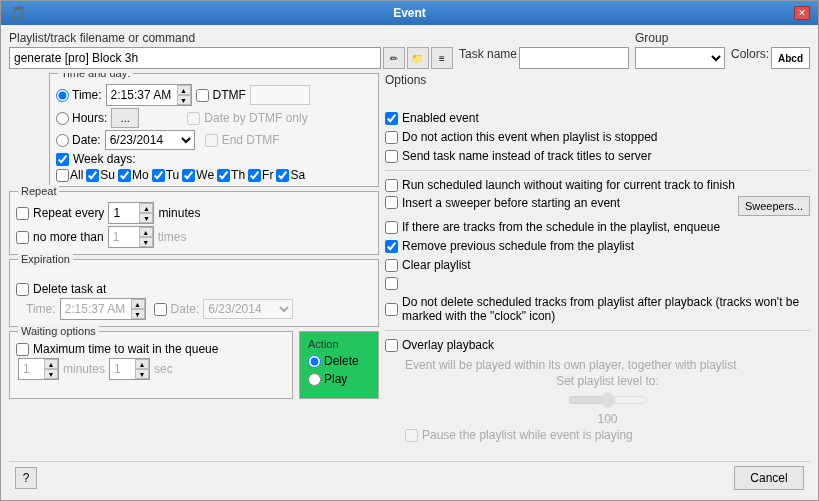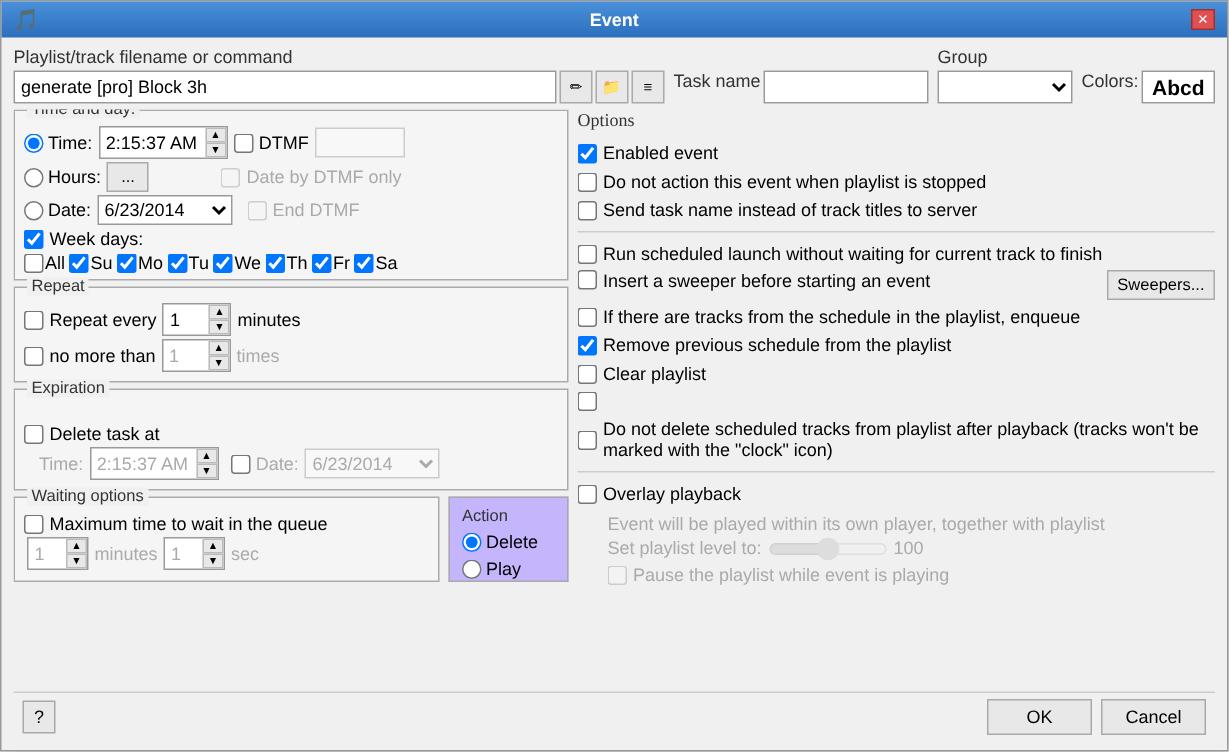--- a/index.html
+++ b/index.html
@@ -29,26 +29,26 @@
     .time-spinbox input { width: 70px; height: 20px; border: none; background: transparent; padding: 2px 4px; outline: none; }
     .spin-btns { display: flex; flex-direction: column; }
     .spin-btn { width: 14px; height: 10px; background: #e8e8e8; border: 1px solid #bbb; cursor: pointer; display: flex; align-items: center; justify-content: center; font-size: 7px; line-height: 1; }
     .date-select { width: 90px; height: 20px; border: 1px solid #999; background: white; }
     .days-row { display: flex; align-items: center; gap: 3px; flex-wrap: wrap; margin-top: 2px; }
     .day-check { display: flex; align-items: center; gap: 1px; }
     .checkbox-row { display: flex; align-items: center; gap: 4px; margin: 1px 0; }
     .checkbox-row label { cursor: pointer; }
     .dialog-btn { width: 70px; height: 24px; background: #e8e8e8; border: 1px solid #aaa; cursor: pointer; font-size: 12px; }
     .help-btn { width: 22px; height: 22px; background: #e8e8e8; border: 1px solid #aaa; cursor: pointer; }
-    .options-title { font-size: 12px; color: #333; margin-bottom: 3px; font-family: Liberation Serif, serif; }
+    .options-title { font-size: 12px; color: #333; margin-bottom: 20px; }
     .sweepers-btn { margin-left: auto; height: 20px; padding: 0 6px; background: #e8e8e8; border: 1px solid #aaa; cursor: pointer; font-size: 11px; }
     .inline-row { display: flex; align-items: flex-start; gap: 4px; width: 100%; }
-    .action-group { border: 1px solid #aaa; padding: 1px 8px; background: #c4b5fd; }
+    .action-group { border: 1px solid #aaa; padding: 12px 8px; background: #22c55e; }
     .action-title { font-size: 11px; color: #333; margin-bottom: 4px; }
-    .slider-row { display: flex; align-items: flex-start; gap: 4px; }
+    .slider-row { display: flex; align-items: center; gap: 4px; flex-direction: column; }
     .slider { width: 80px; }
     .greyed { color: #aaa; }
     .bottom-footer { display: flex; align-items: center; padding: 4px 6px; border-top: 1px solid #ccc; }
   </style>
 </head>
 <body>
 
 <div class="window">
 
   <div class="title-bar">
@@ -77,30 +77,30 @@
         <div style="display:flex; flex-direction:row; gap:2px;">
           <span class="label-text">Task name</span>
           <input class="task-input" type="text" style="width: 110px; height: 22px;">
         </div>
         <div style="display:flex; flex-direction:column; gap:2px;">
           <span class="label-text">Group</span>
           <select class="group-select" style="width:90px; height:22px;"></select>
         </div>
         <div style="display:flex; gap:2px;">
           <span class="label-text">Colors:</span>
-          <button class="colors-btn" style="font-weight:bold; font-size:14px;">Abcd</button>
+          <button class="colors-btn" style="font-weight:bold; font-size:10px;">Abcd</button>
         </div>
       </div>
     </div>
 
     <div class="main-content">
 
       <div class="left-panel">
 
-        <div class="group-box" style="padding-top:8px;">
+        <div class="group-box" style="padding-top:8px;margin-left:40px;">
           <span class="group-title">Time and day:</span>
           <div class="row">
             <label class="radio-lbl">
               <input type="radio" name="timetype" checked="" style="">
               <span>Time:</span>
             </label>
             <div class="time-spinbox">
               <input type="text" value="2:15:37 AM" style="">
               <div class="spin-btns">
                 <button class="spin-btn">▲</button>
@@ -333,18 +333,17 @@
             <input type="checkbox" disabled="" style="">
             <label class="greyed">Pause the playlist while event is playing</label>
           </div>
         </div>
       </div>
     </div>
 
     <div class="bottom-footer" style="justify-content: space-between;">
       <button class="help-btn">?</button>
       <div style="display:flex; gap:6px;">
-        <button class="dialog-btn">OK</button>
         <button class="dialog-btn">Cancel</button>
       </div>
     </div>
   </div>
 </div>
 
 </body></html>

